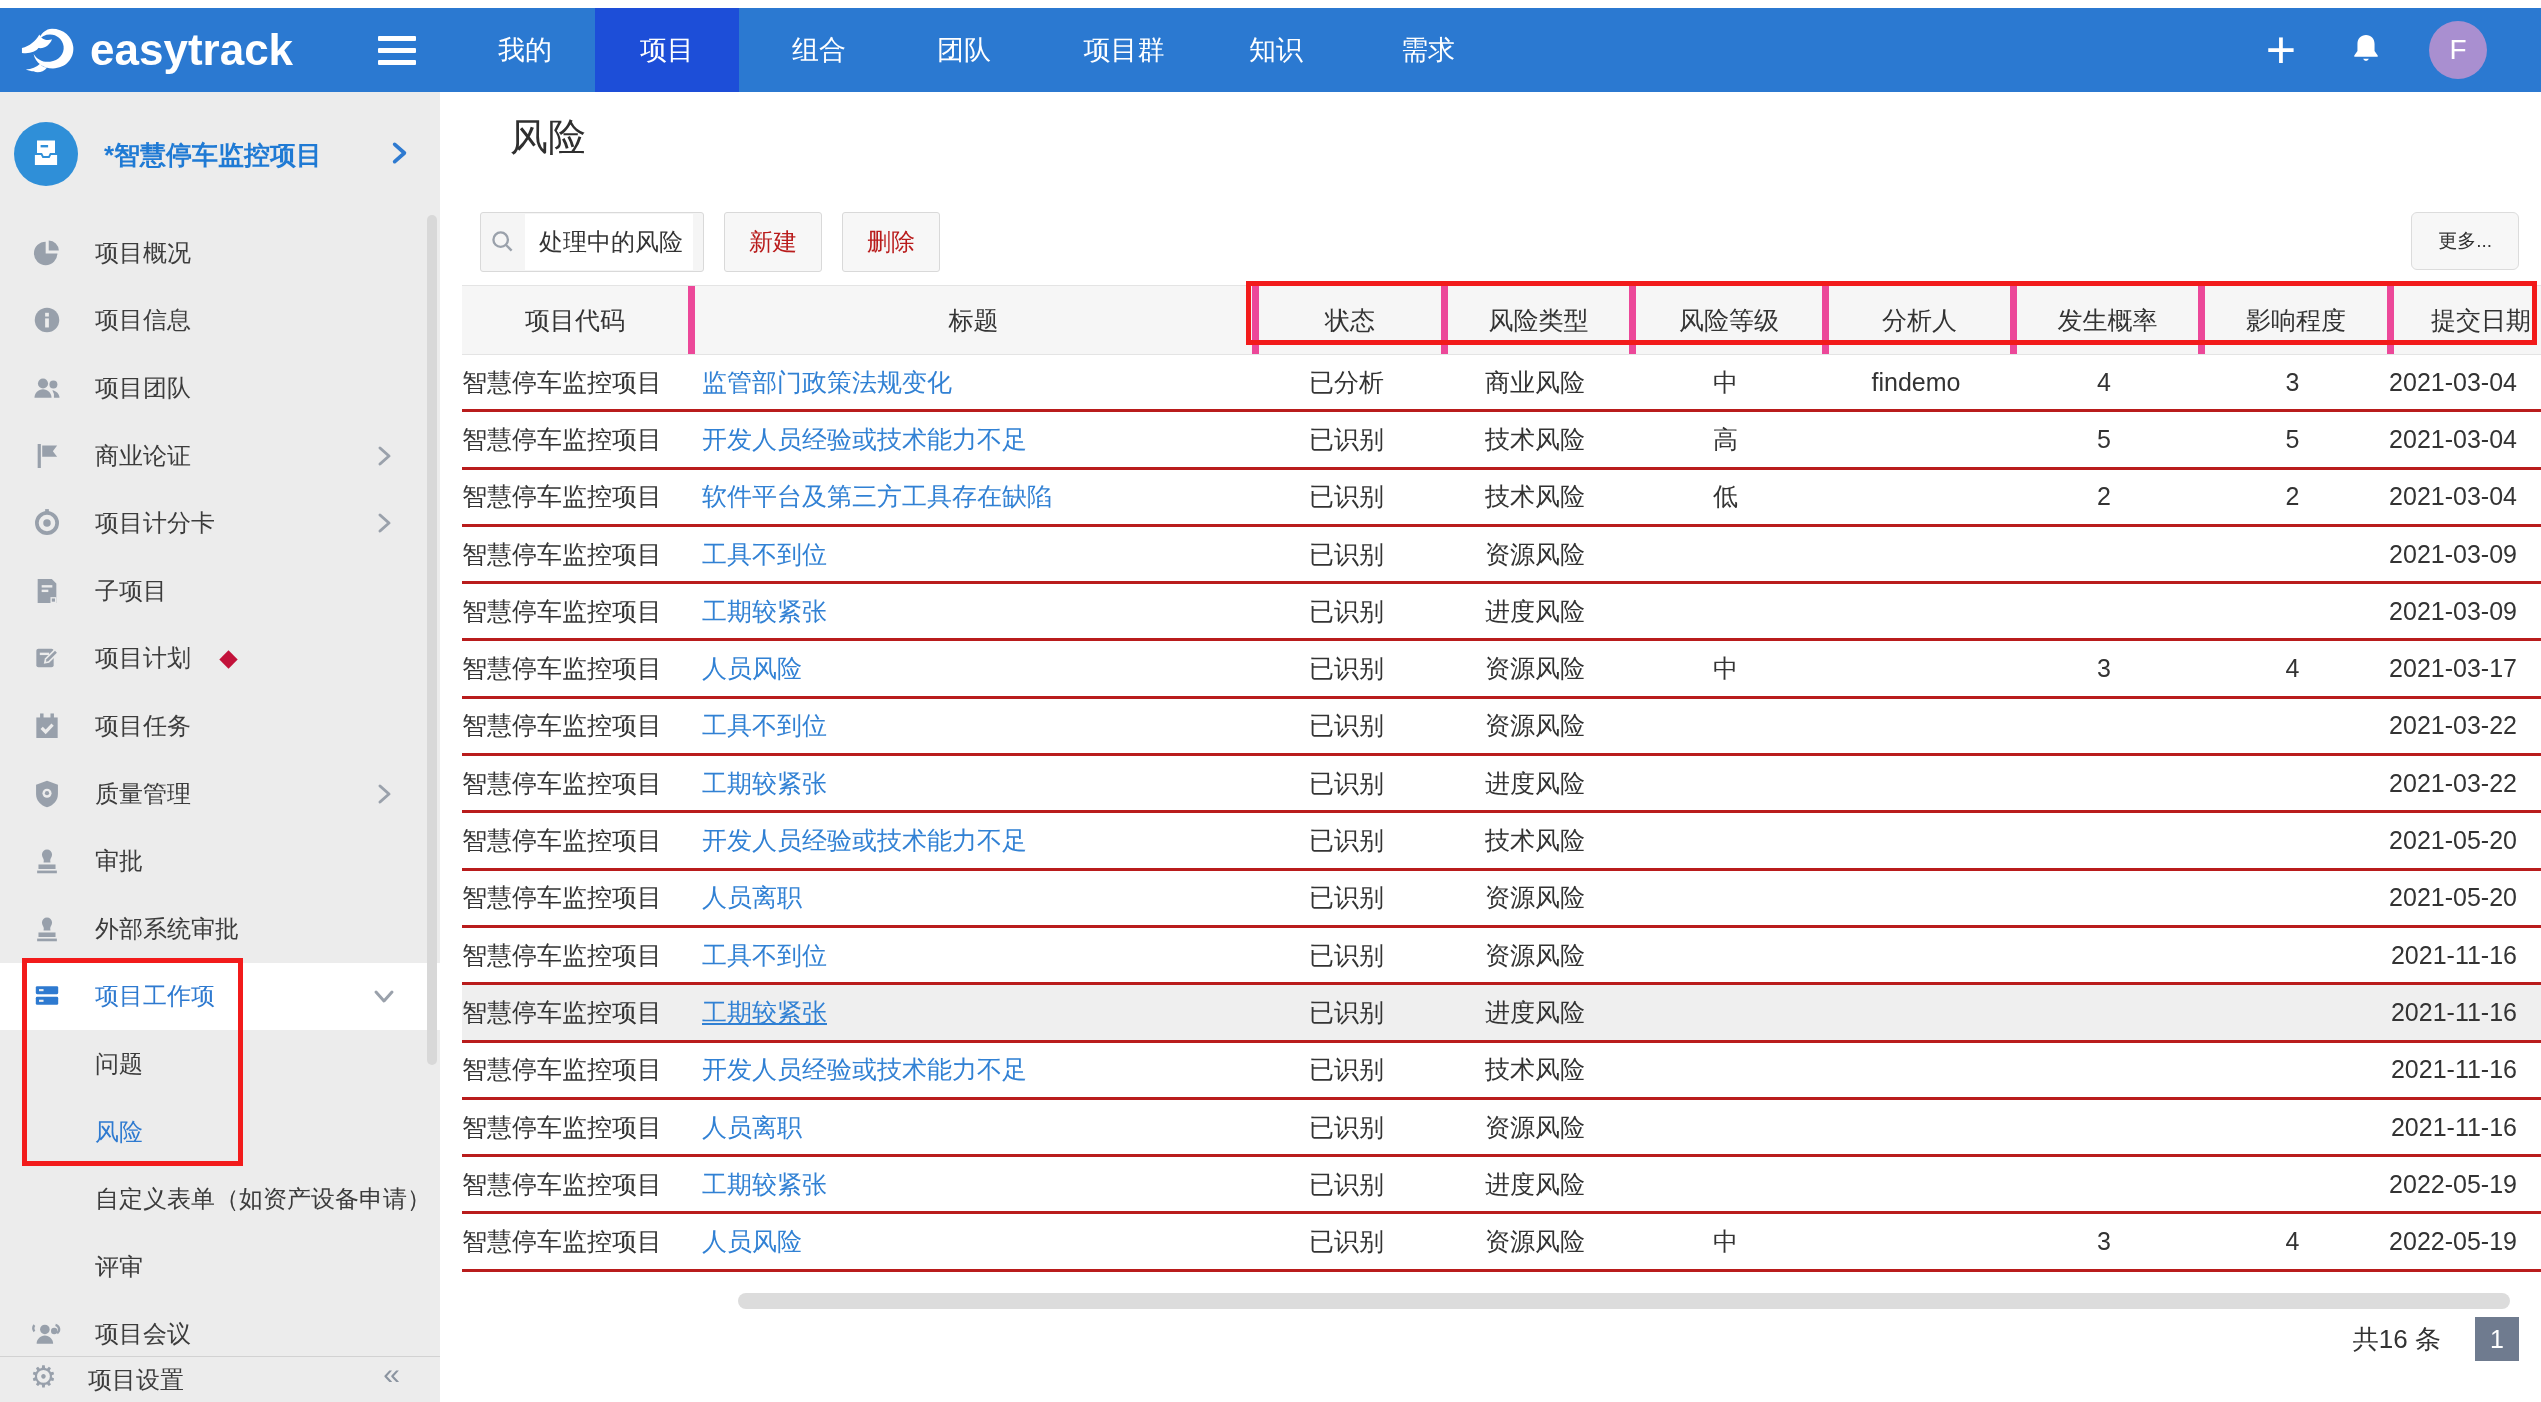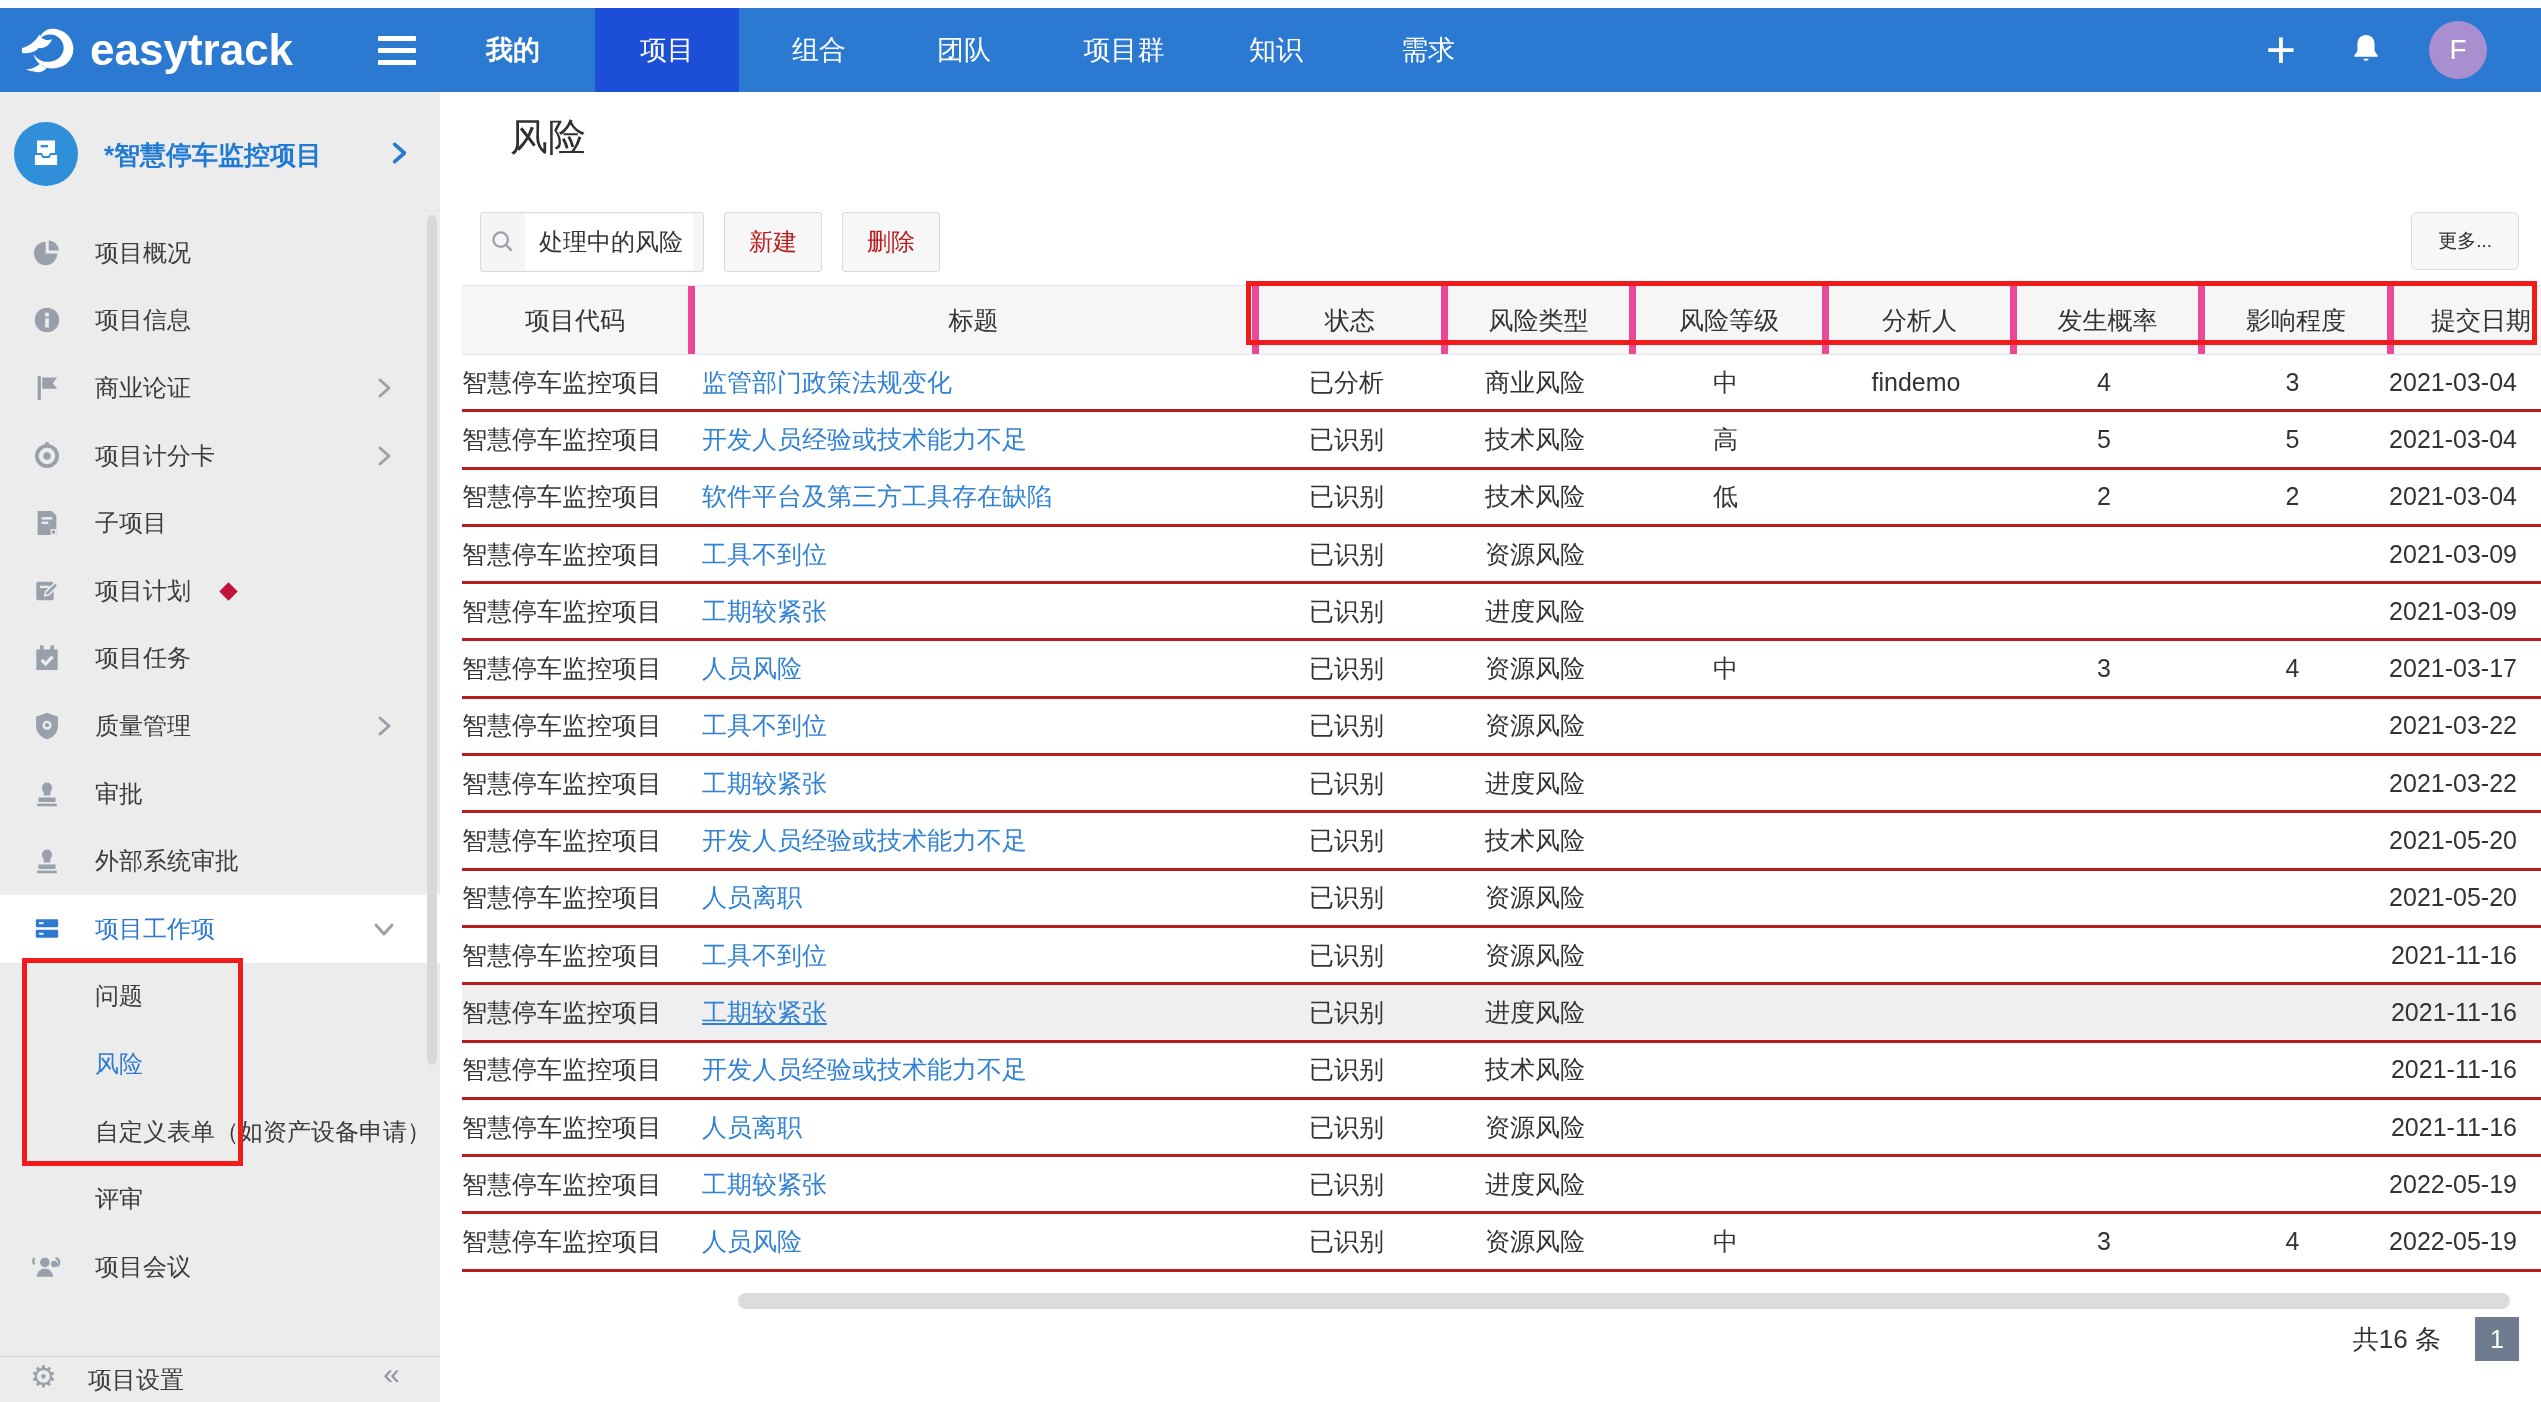--- a/index.html
+++ b/index.html
@@ -8,21 +8,21 @@
 
   
   .topbar { position:absolute; left:0; top:0; width:2541px; height:84px; background:#2b79d1; z-index:5;margin-top:8px; }
   .brand { position:absolute; left:20px; top:0; height:84px; display:flex; align-items:center; }
   .brand-icon { width:62px; height:62px; margin-right:8px; }
   .brand-text { color:#fff; font-size:44px; font-weight:bold; letter-spacing:0; }
   .hamburger { position:absolute; left:378px; top:22px; width:42px; height:40px; display:flex; flex-direction:column; justify-content:center; gap:7px; cursor:pointer; }
   .hamburger span { display:block; width:38px; height:5px; background:#fff; border-radius:1px; }
   .topnav { position:absolute; left:0; top:0; height:84px; }
   .nav-item { position:absolute; top:0; height:84px; width:144px; display:flex; align-items:center; justify-content:center; color:#fff; font-size:27px; cursor:pointer; }
-  .nav-item:nth-child(1){left:441px;font-weight:bold;} .nav-item:nth-child(2){left:595px;}
+  .nav-item:nth-child(1){left:453px;} .nav-item:nth-child(2){left:595px;}
   .nav-item:nth-child(3){left:747px;} .nav-item:nth-child(4){left:892px;}
   .nav-item:nth-child(5){left:1034px; width:180px;} .nav-item:nth-child(6){left:1204px;}
   .nav-item:nth-child(7){left:1356px;}
   .nav-item.active { background:#1d4ed8; }
   .top-actions { position:absolute; right:0; top:0; height:84px; display:flex; align-items:center; gap:44px; padding-right:54px; }
   .plus-btn { color:#fff; font-size:52px; font-weight:300; line-height:84px; width:44px; text-align:center; cursor:pointer; }
   .bell-btn { width:38px; height:42px; cursor:pointer; }
   .avatar { width:58px; height:58px; border-radius:50%; background:#a98fd0; color:#fff; font-size:28px; display:flex; align-items:center; justify-content:center; cursor:pointer; }
 
   
@@ -167,20 +167,31 @@
     <span class="icon-slot">
           <svg viewBox="0 0 24 24">
             <circle class="ic" cx="12" cy="12" r="9.2"></circle>
             <rect x="10.6" y="6.6" width="2.8" height="2.8" fill="#ececec"></rect>
             <rect x="10.6" y="10.8" width="2.8" height="6.8" fill="#ececec"></rect>
           </svg>
         </span>
     <span class="lbl">项目信息</span>
   </div>
 
+  <div class="side-row">
+    <span class="icon-slot">
+          <svg viewBox="0 0 24 24">
+            <circle class="ic" cx="9" cy="8.6" r="3.8"></circle>
+            <path class="ic" d="M2.6 19.4c0-3.6 2.9-6.4 6.4-6.4s6.4 2.8 6.4 6.4z"></path>
+            <circle class="ic" cx="16.8" cy="9.4" r="3"></circle>
+            <path class="ic" d="M16 13.6c3 .4 5.4 2.9 5.4 5.8h-4.2a7.8 7.8 0 0 0-1.2-5.8z"></path>
+          </svg>
+        </span>
+    <span class="lbl">项目团队</span>
+  </div>
 
   <div class="side-row">
     <span class="icon-slot">
           <svg viewBox="0 0 24 24">
             <rect class="ic" x="5" y="3" width="2.4" height="18"></rect>
             <path class="ic" d="M8.4 4.2h11.2l-3.2 4.2 3.2 4.2H8.4z"></path>
           </svg>
         </span>
     <span class="lbl">商业论证</span>
   <svg viewBox="0 0 24 24" class="chev">

